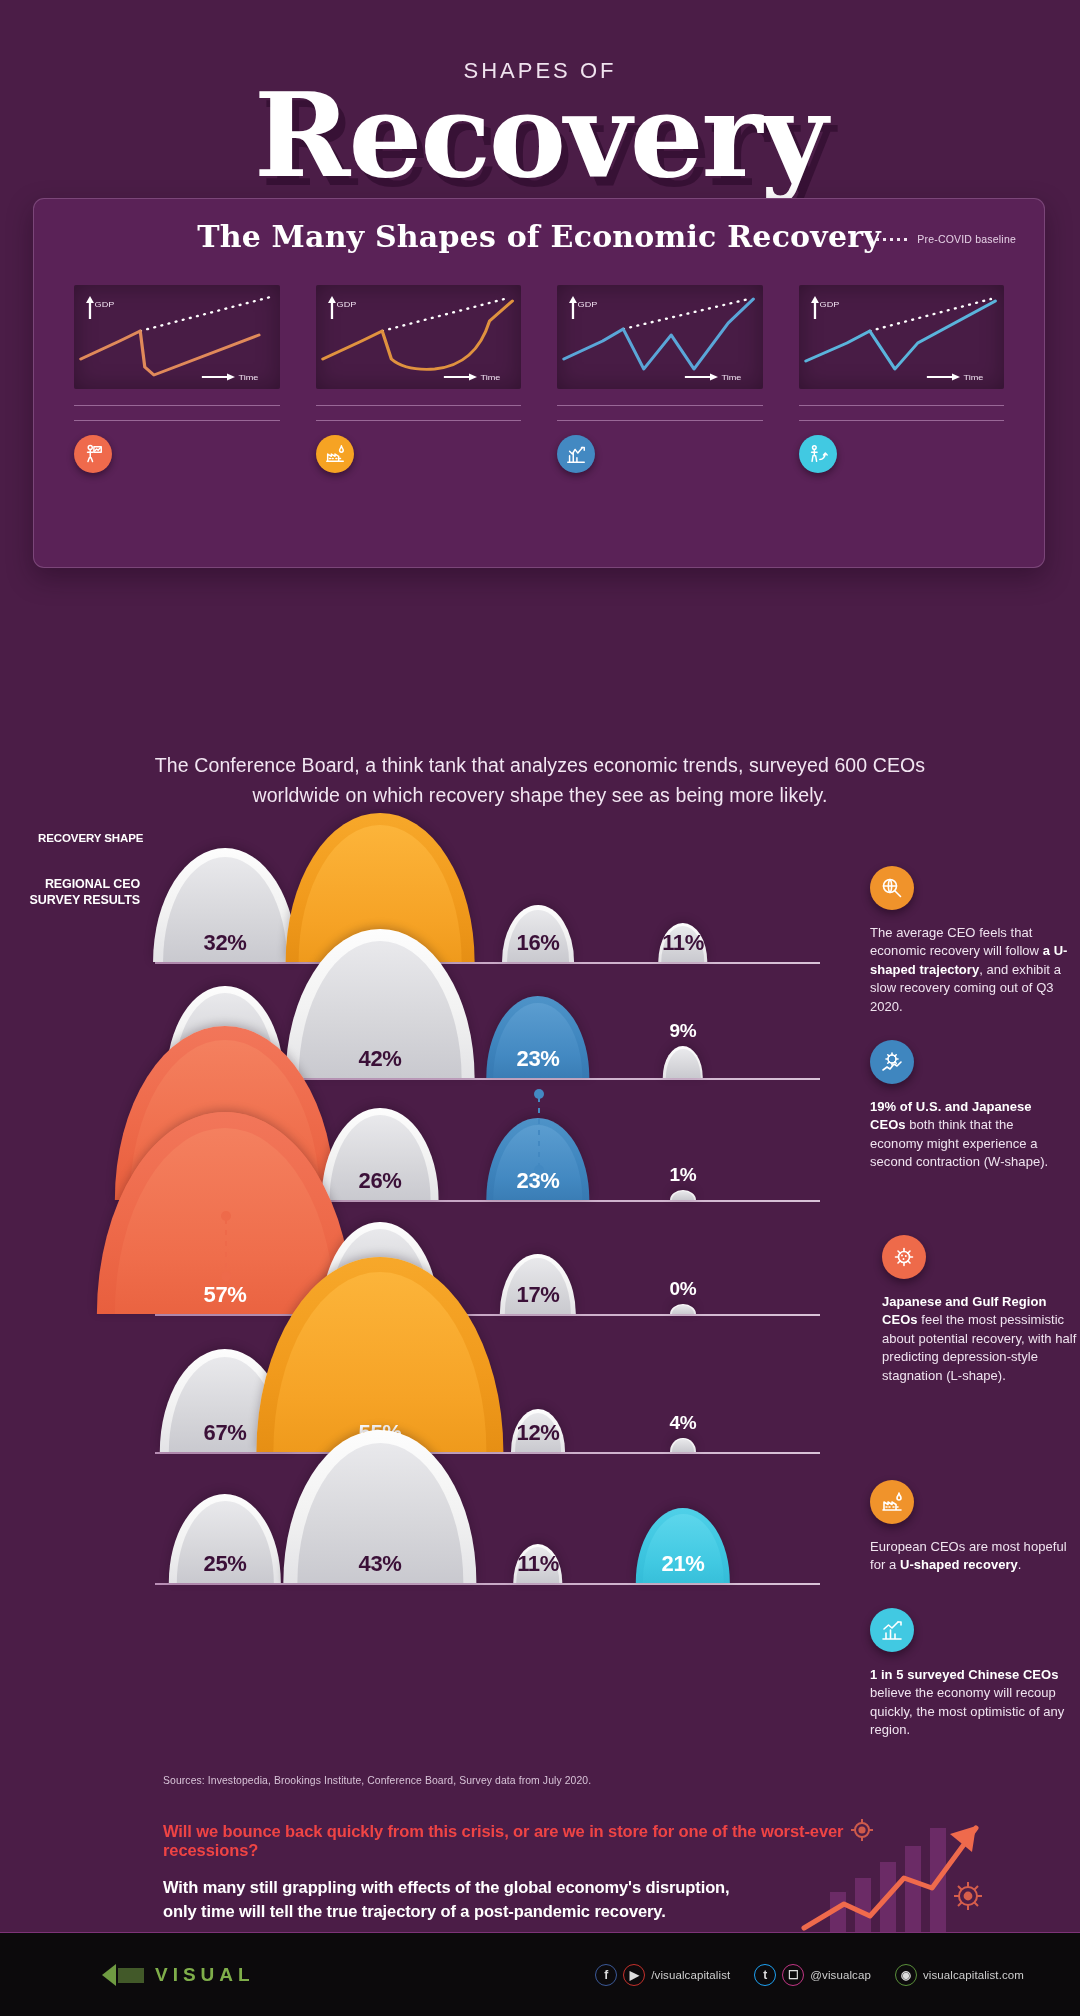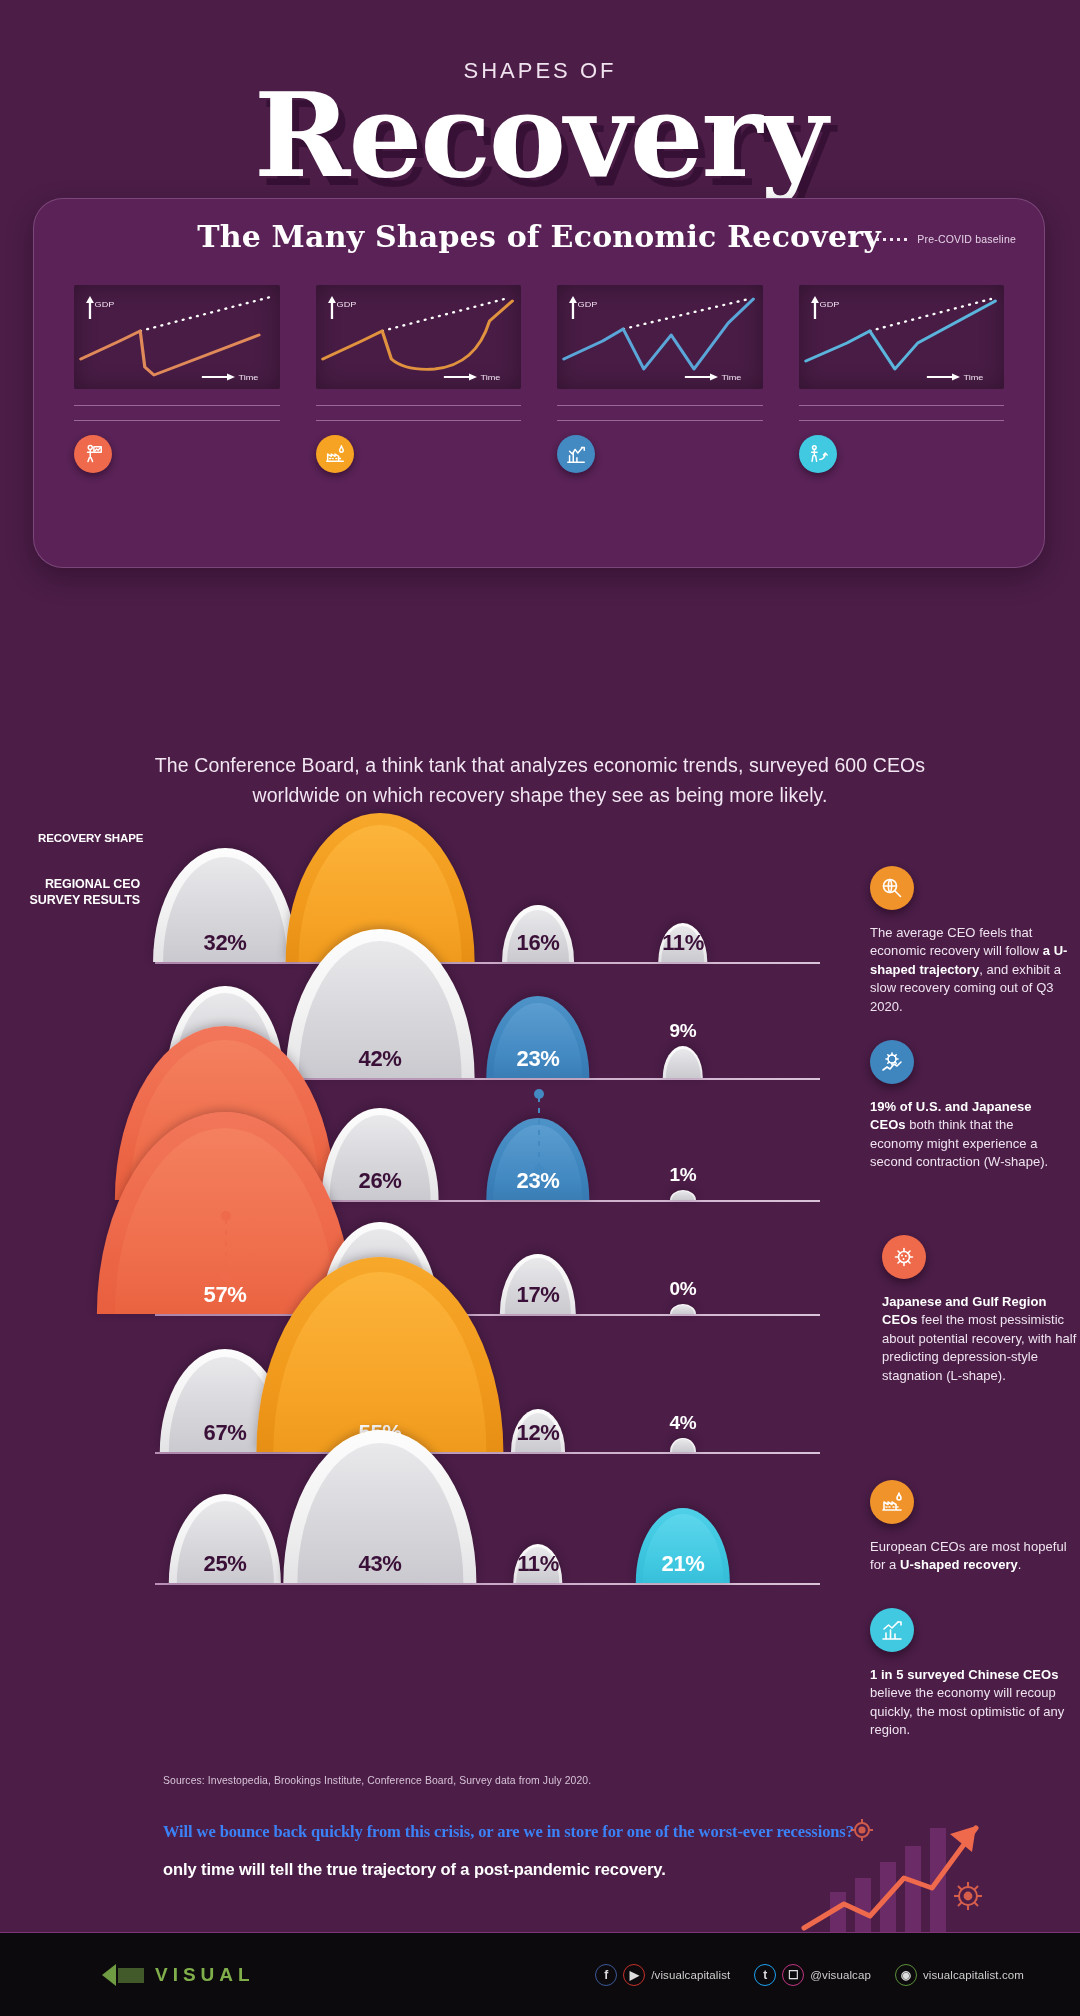--- a/index.html
+++ b/index.html
@@ -32,21 +32,21 @@
   }
   .subtitle {
     margin-top:14px; font-size:15.5px; line-height:1.45;
     color:#e9d8e8; letter-spacing:.2px;
   }
 
   
   .panel {
     position:absolute; left:33px; top:198px; width:1012px; height:370px;
     background:#5a2257;
-    border-radius:30px;
+    border-radius:11px;
     border:1px solid rgba(225,180,225,.25);
     box-shadow:0 10px 26px rgba(20,2,20,.35);
   }
   .panel-title {
     text-align:center; margin-top:20px;
     font-family:"DejaVu Serif", serif; font-weight:700;
     font-size:30px; letter-spacing:.2px; color:#ffffff;
   }
   .legend {
     position:absolute; right:28px; top:34px;
@@ -210,22 +210,22 @@
   }
   .sidenote p b { font-weight:700; color:#ffffff; }
 
   
   .sources {
     position:absolute; left:163px; top:1775px;
     font-size:10.4px; color:#d8c4d8; letter-spacing:.1px;
   }
   .outro { position:absolute; left:163px; top:1822px; width:700px; }
   .outro .q {
-    font-family:Liberation Serif, serif;
-    font-weight:700; font-size:16.5px; color:#3b82f6; letter-spacing:-.1px;
+    font-family:Liberation Sans, sans-serif;
+    font-weight:700; font-size:16.5px; color:#ef4444; letter-spacing:-.1px;
   }
   .outro .c {
     margin-top:16px;
     font-family:"Liberation Sans Narrow","Liberation Sans",sans-serif;
     font-weight:700; font-size:16.5px; line-height:1.45; color:#ffffff;
     letter-spacing:-.1px;
   }
   .arrowart { position:absolute; left:800px; top:1800px; width:220px; height:140px; }
 
   
@@ -628,20 +628,21 @@
           </svg>
         </div>
                    <p><b>1 in 5 surveyed Chinese CEOs</b><span> believe the economy will recoup quickly, the most optimistic of any region.</span></p>
       </div>
     </div>
 
   <div class="sources">Sources: Investopedia, Brookings Institute, Conference Board, Survey data from July 2020.</div>
   <div class="outro">
     <div class="q">Will we bounce back quickly from this crisis, or are we in store for one of the worst-ever recessions?</div>
     <div class="c">
+      <div>With many still grappling with effects of the global economy's disruption,</div>
       <div>only time will tell the true trajectory of a post-pandemic recovery.</div>
     </div>
   </div>
 
   <svg class="arrowart" viewBox="0 0 220 140">
     <rect x="30" y="92" width="16" height="48" fill="#6b2b66"></rect>
     <rect x="55" y="78" width="16" height="62" fill="#6b2b66"></rect>
     <rect x="80" y="62" width="16" height="78" fill="#6b2b66"></rect>
     <rect x="105" y="46" width="16" height="94" fill="#6b2b66"></rect>
     <rect x="130" y="28" width="16" height="112" fill="#6b2b66"></rect>

